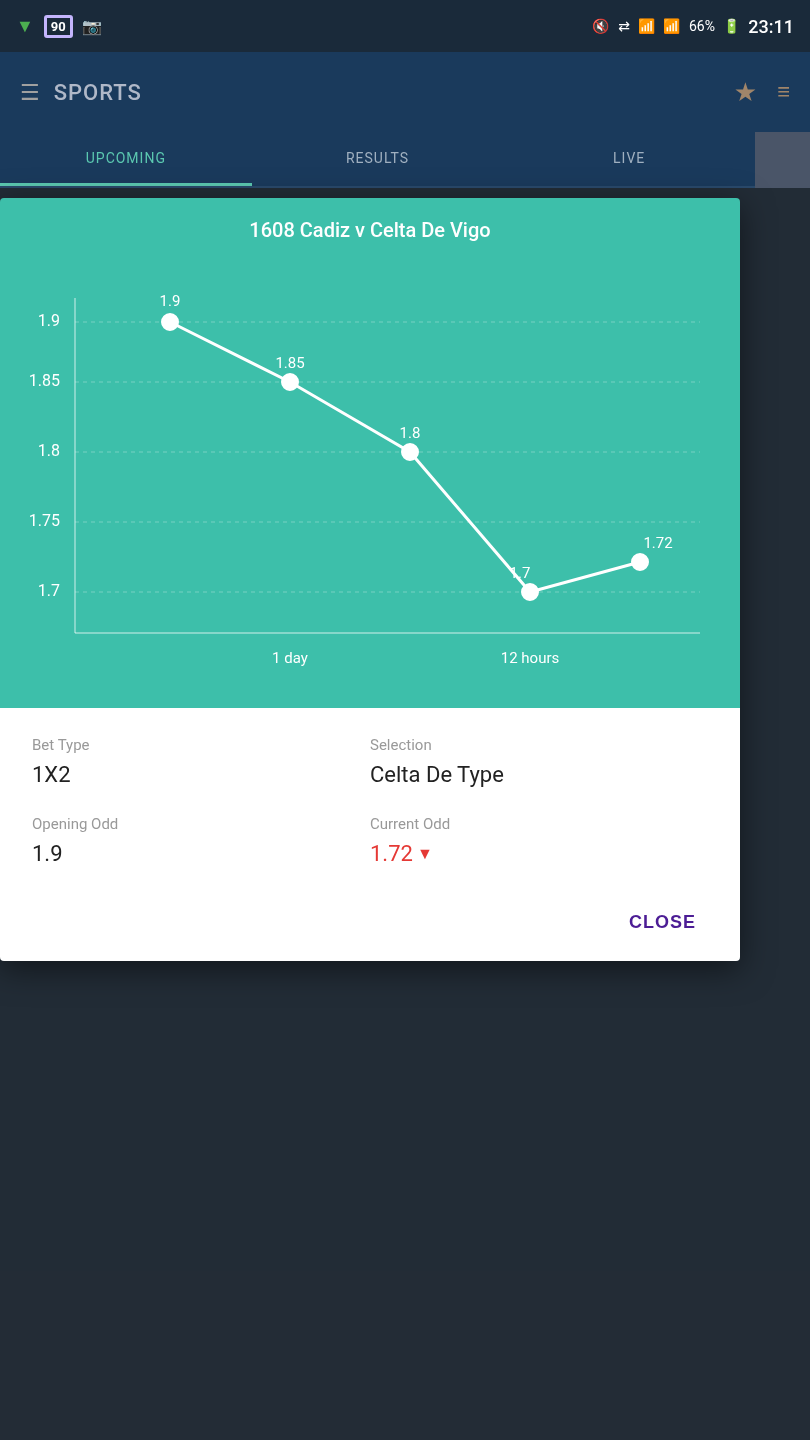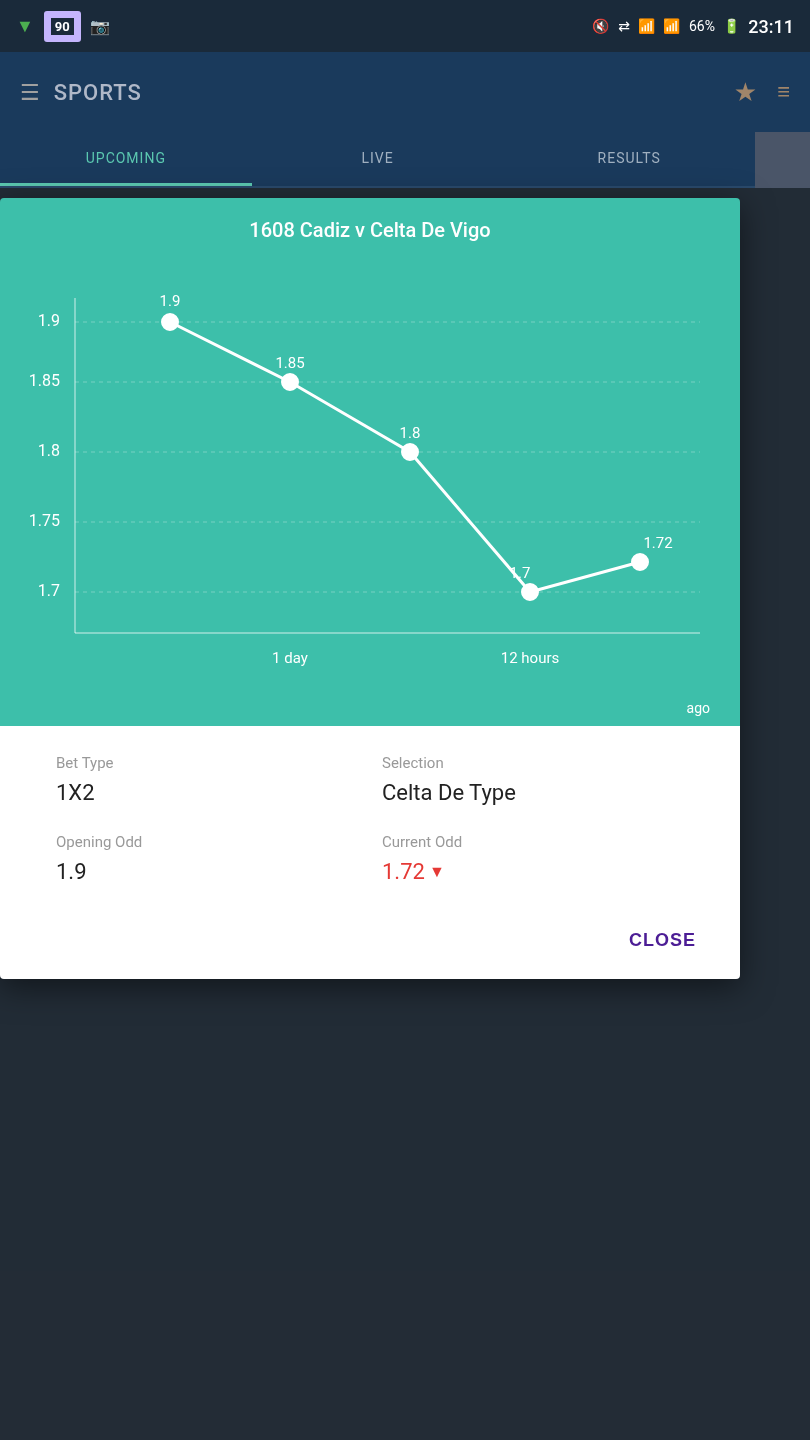--- a/index.html
+++ b/index.html
@@ -136,21 +136,20 @@
     }
 
     
     .info-section {
       background: #fff;
       padding: 28px 32px 20px 32px;
     }
     .info-row {
       display: flex;
       margin-bottom: 28px;
-      margin-left: 24px;
     }
     .info-col {
       flex: 1;
     }
     .info-label {
       color: #999;
       font-size: 15px;
       margin-bottom: 8px;
     }
     .info-value {
@@ -184,21 +183,21 @@
       cursor: pointer;
       padding: 8px 12px;
     }
   </style>
 </head>
 <body>
 
 <div class="status-bar">
   <div class="status-left">
     <span style="color:#4caf50; font-size:18px;">▼</span>
-    <span style="color:#fff; font-size:13px; font-weight:bold; border:7px solid #c4b5fd; border-radius:3px; padding:1px 4px;">90</span>
+    <span style="color:#fff; font-size:13px; font-weight:bold; border:3px solid #c4b5fd; border-radius:3px; padding:1px 4px;">90</span>
     <span style="color:#fff; font-size:16px;">📷</span>
   </div>
   <div class="status-right">
     <span style="font-size:14px;">🔇</span>
     <span style="font-size:14px;">⇄</span>
     <span style="font-size:14px;">📶</span>
     <span style="font-size:14px;">📶</span>
     <span style="color:#fff; font-size:14px;">66%</span>
     <span style="font-size:14px;">🔋</span>
     <span style="color:#fff; font-size:18px; font-weight:500;">23:11</span>
@@ -214,24 +213,24 @@
     <span class="star-icon">★</span>
     <span class="filter-icon">≡</span>
   </div>
 </div>
 
 <div class="tab-bar">
   <div class="tab active">
     <span>UPCOMING</span>
   </div>
   <div class="tab">
+    <span>RESULTS</span>
+  </div>
+  <div class="tab">
     <span>LIVE</span>
-  </div>
-  <div class="tab">
-    <span>RESULTS</span>
   </div>
 </div>
 
 <div class="bg-content">
   <div class="overlay">
     <div class="modal">
 
       <div class="chart-section">
         <div class="chart-title">1608 Cadiz v Celta De Vigo</div>
 
@@ -266,23 +265,20 @@
             <text x="270" y="90" fill="white" font-size="15" text-anchor="middle">1.85</text>
             <text x="390" y="160" fill="white" font-size="15" text-anchor="middle">1.8</text>
             <text x="500" y="300" fill="white" font-size="15" text-anchor="middle">1.7</text>
             <text x="638" y="270" fill="white" font-size="15" text-anchor="middle">1.72</text>
 
             <text x="270" y="385" fill="white" font-size="15" text-anchor="middle">1 day</text>
             <text x="510" y="385" fill="white" font-size="15" text-anchor="middle">12 hours</text>
           </svg>
         </div>
 
-        <div class="x-axis-ago">
-          <span>ago</span>
-        </div>
       </div>
 
       <div class="info-section">
         <div class="info-row">
           <div class="info-col">
             <div class="info-label">Bet Type</div>
             <div class="info-value">1X2</div>
           </div>
           <div class="info-col">
             <div class="info-label">Selection</div>

